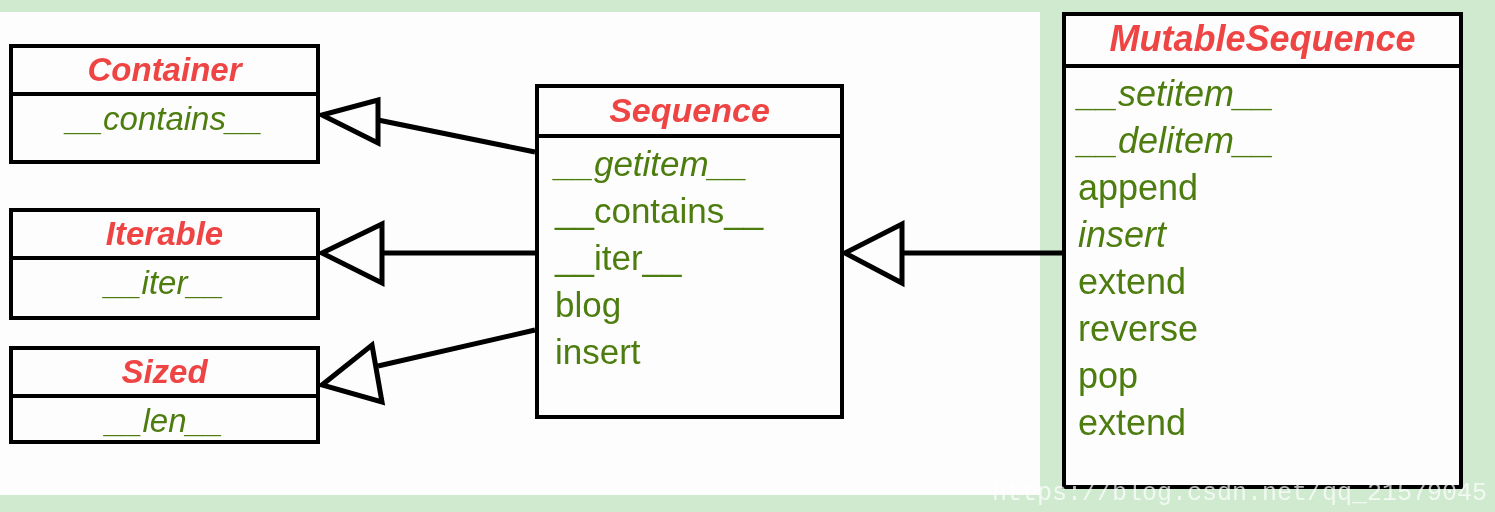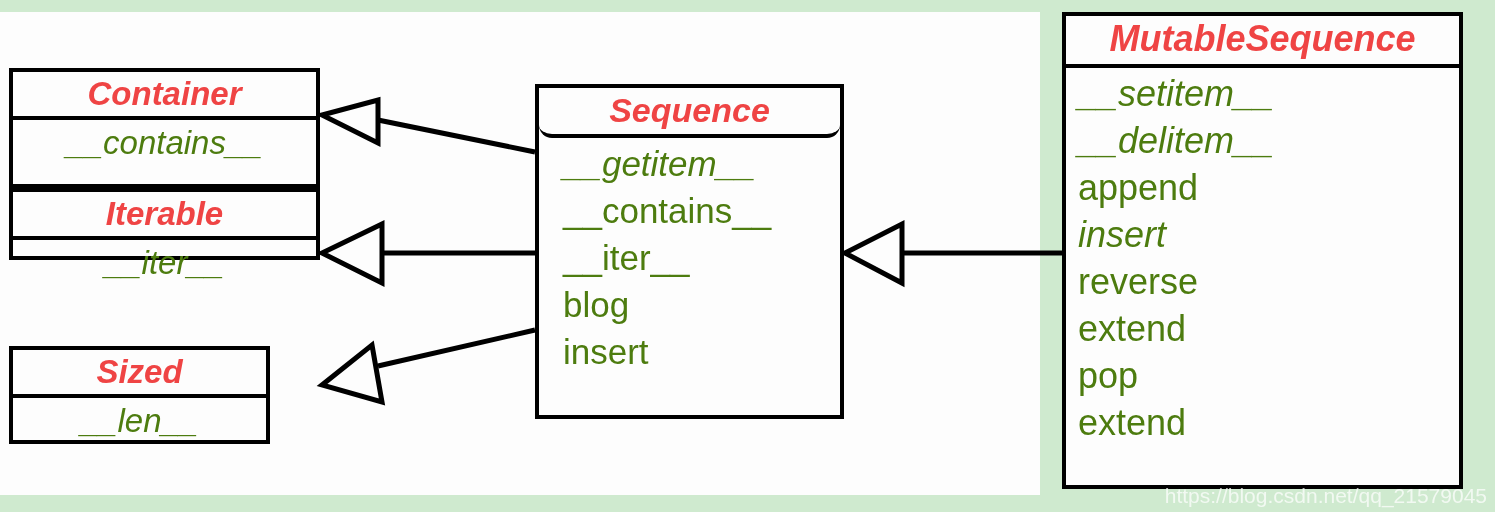--- a/index.html
+++ b/index.html
@@ -75,24 +75,23 @@
   .small-class .uml-method {
     font-size: 33px;
     line-height: 42px;
   }
 
   
   #class-sequence .uml-header {
     font-size: 34px;
     line-height: 44px;
     height: 50px;
-    border-radius: 13px;
   }
   #class-sequence .uml-body {
-    padding: 2px 0 0 24px;
+    padding: 2px 0 0 16px;
   }
   #class-sequence .uml-method {
     font-size: 35px;
     line-height: 47px;
   }
 
   
   #class-mutablesequence .uml-header {
     font-size: 36px;
     line-height: 46px;
@@ -117,26 +116,26 @@
     pointer-events: none;
   }
   #connectors line { stroke: #000; stroke-width: 5; }
   #connectors polygon { fill: #fdfdfd; stroke: #000; stroke-width: 5; stroke-linejoin: miter; }
 
   
   #watermark {
     position: absolute;
     right: 8px;
     bottom: 4px;
-    font-size: 21px;
+    font-size: 25px;
     color: rgba(255,255,255,0.72);
     letter-spacing: 0px;
     white-space: nowrap;
     z-index: 20;
-    font-family: Liberation Sans, sans-serif;
+    font-family: Liberation Mono, monospace;
   }
 </style>
 </head>
 <body>
 
 <div id="diagram-root">
 
   <div id="canvas-sheet"></div>
 
   <svg id="connectors" viewBox="0 0 1495 512" xmlns="http://www.w3.org/2000/svg">
@@ -155,35 +154,35 @@
       <line x1="535" y1="330" x2="378" y2="366"></line>
       <polygon points="372,345 382,402 322,385"></polygon>
     </g>
 
     <g>
       <line x1="1062" y1="253" x2="902" y2="253"></line>
       <polygon points="902,224 902,283 845,253"></polygon>
     </g>
   </svg>
 
-  <div class="uml-class small-class" id="class-container" style="left:9px; top:68px; width:311px; height:120px;">
+  <div class="uml-class small-class" id="class-container" style="left:9px; top:44px; width:311px; height:120px;">
     <div class="uml-header">Container</div>
     <div class="uml-body">
       <div class="uml-method abstract center">__contains__</div>
     </div>
   </div>
 
-  <div class="uml-class small-class" id="class-iterable" style="left:9px; top:188px; width:311px; height:72px;">
+  <div class="uml-class small-class" id="class-iterable" style="left:9px; top:208px; width:311px; height:112px;">
     <div class="uml-header">Iterable</div>
     <div class="uml-body">
       <div class="uml-method abstract center">__iter__</div>
     </div>
   </div>
 
-  <div class="uml-class small-class" id="class-sized" style="left:9px; top:346px; width:261px; height:98px;">
+  <div class="uml-class small-class" id="class-sized" style="left:9px; top:346px; width:311px; height:98px;">
     <div class="uml-header">Sized</div>
     <div class="uml-body">
       <div class="uml-method abstract center">__len__</div>
     </div>
   </div>
 
   <div class="uml-class" id="class-sequence" style="left:535px; top:84px; width:309px; height:335px;">
     <div class="uml-header">Sequence</div>
     <div class="uml-body">
       <div class="uml-method abstract left">__getitem__</div>
@@ -194,22 +193,22 @@
     </div>
   </div>
 
   <div class="uml-class" id="class-mutablesequence" style="left:1062px; top:12px; width:401px; height:477px;">
     <div class="uml-header">MutableSequence</div>
     <div class="uml-body">
       <div class="uml-method abstract left">__setitem__</div>
       <div class="uml-method abstract left">__delitem__</div>
       <div class="uml-method concrete left">append</div>
       <div class="uml-method abstract left">insert</div>
+      <div class="uml-method concrete left">extend</div>
       <div class="uml-method concrete left">reverse</div>
-      <div class="uml-method concrete left">extend</div>
       <div class="uml-method concrete left">pop</div>
       <div class="uml-method concrete left">extend</div>
     </div>
   </div>
 
   <div id="watermark">https://blog.csdn.net/qq_21579045</div>
 
 </div>
 
 </body></html>

